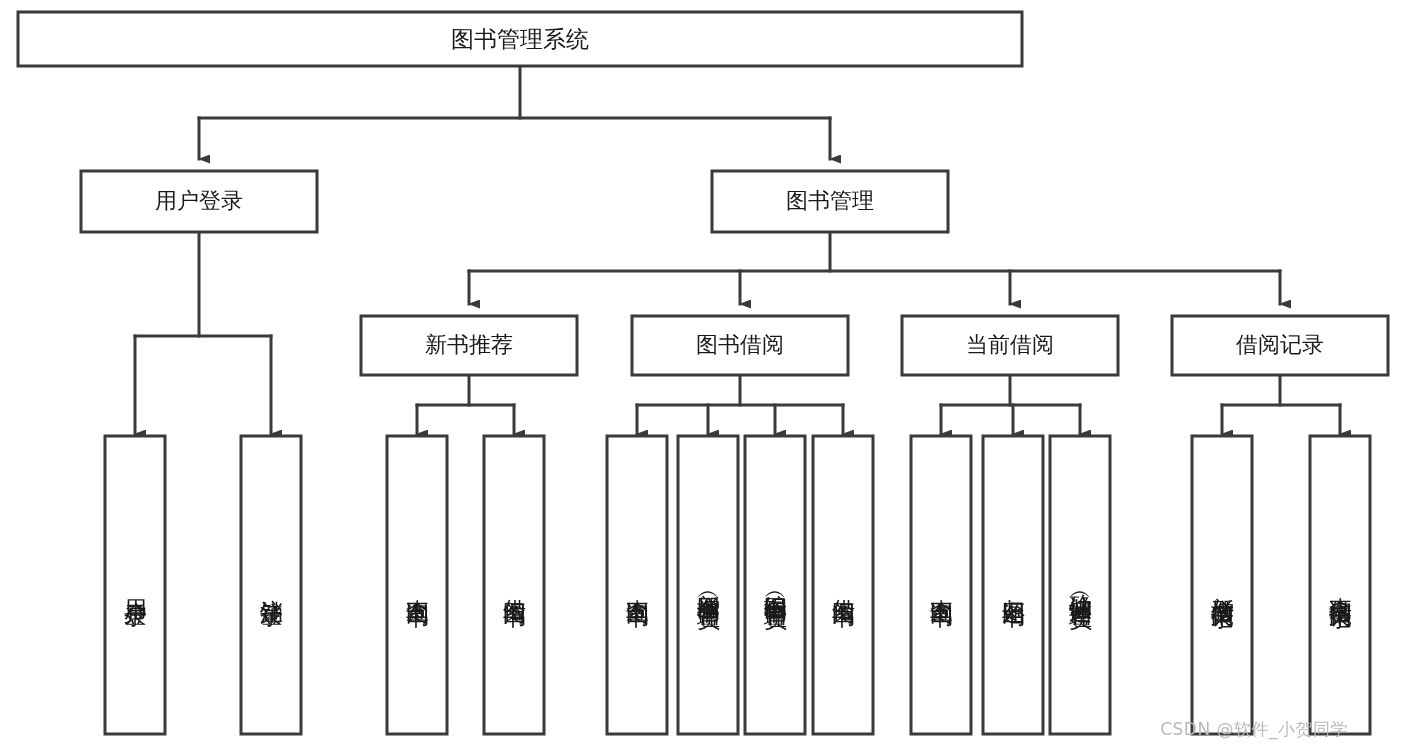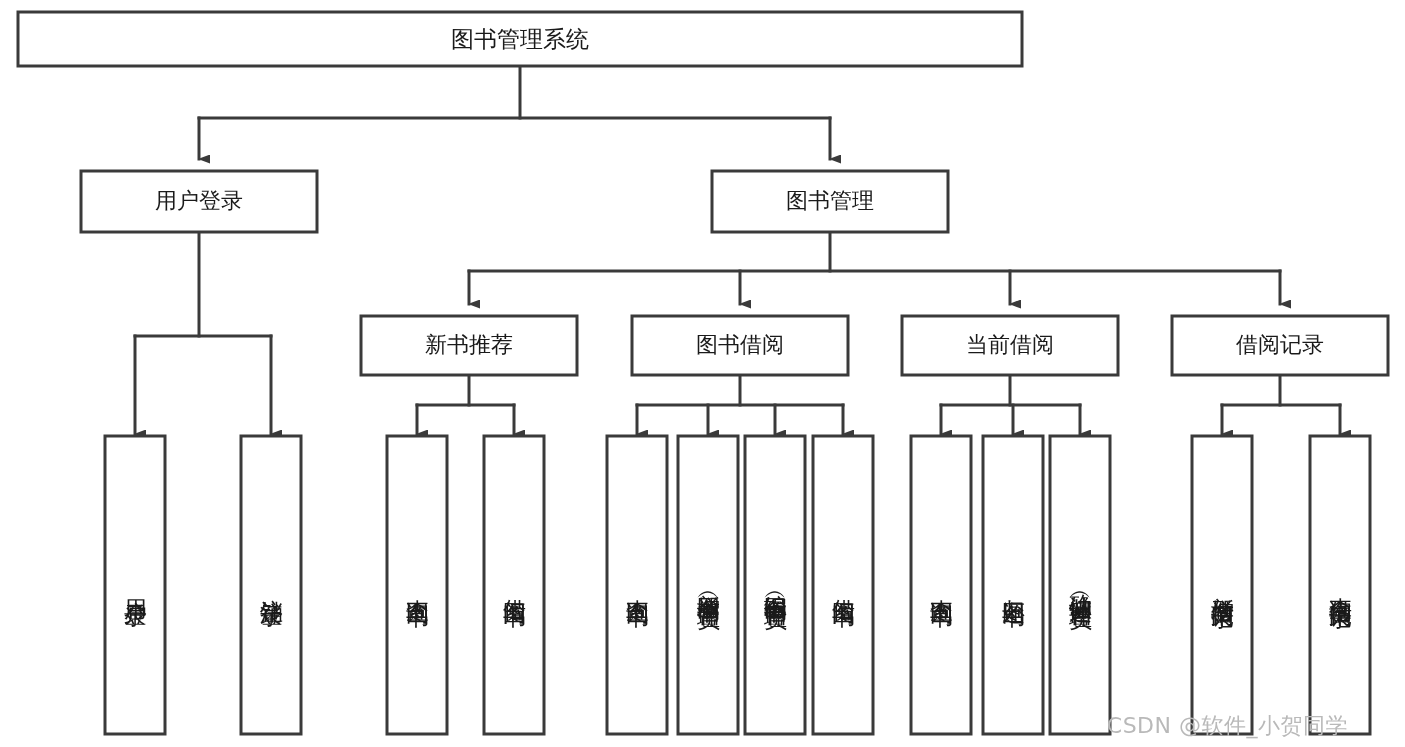--- a/index.html
+++ b/index.html
@@ -66,21 +66,21 @@
     justify-content: center;
     text-align: center;
     white-space: nowrap;
     pointer-events: none;
   }
   .watermark {
     position: absolute;
     right: 10px;
     bottom: 6px;
     font-family: "DejaVu Sans", "Liberation Sans", sans-serif;
-    font-size: 22px;
+    font-size: 17px;
     color: #b9b9b9;
     letter-spacing: 0.5px;
     white-space: nowrap;
     text-align: right;
   }
 </style>
 </head>
 <body>
 
 <div id="diagram-root">

